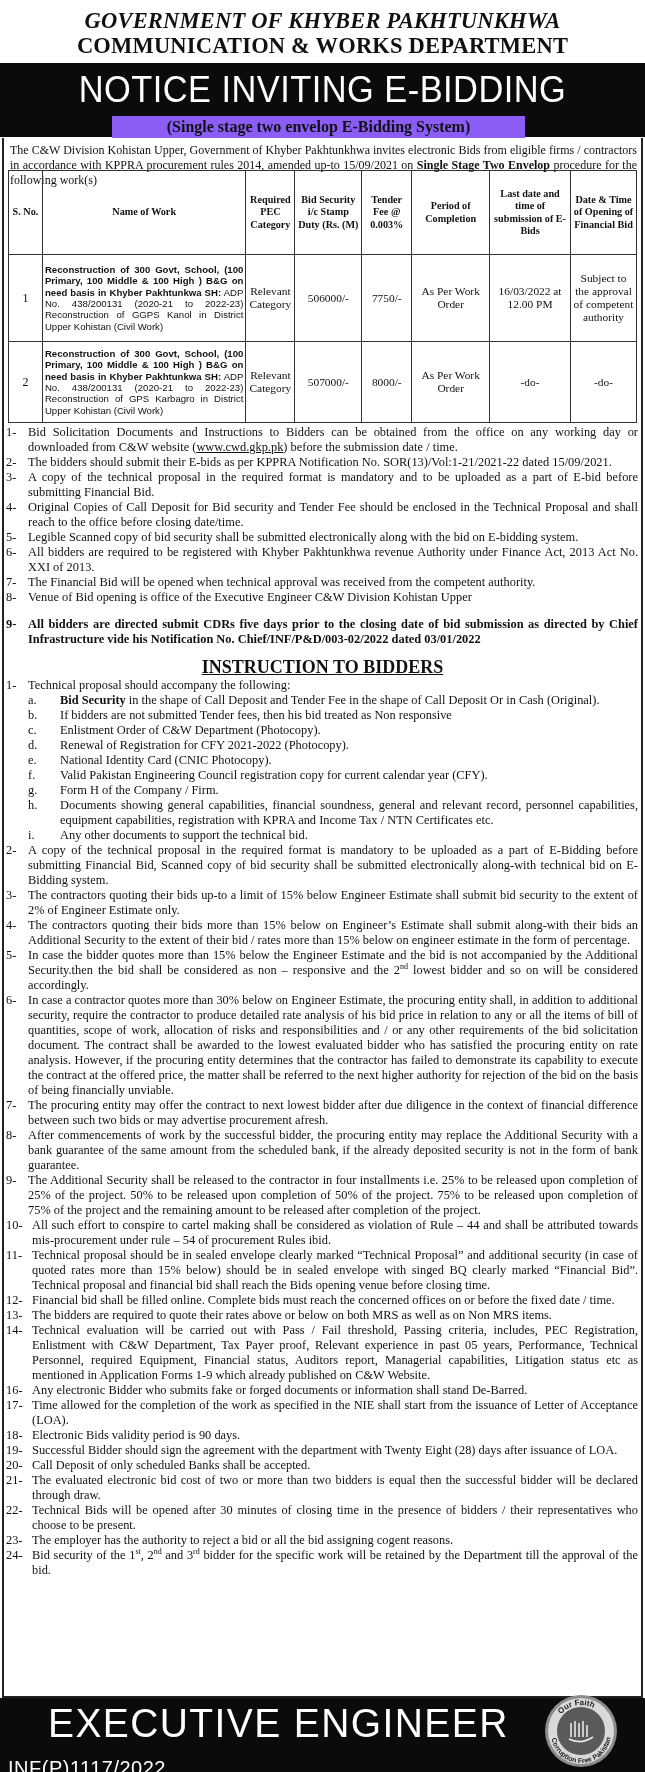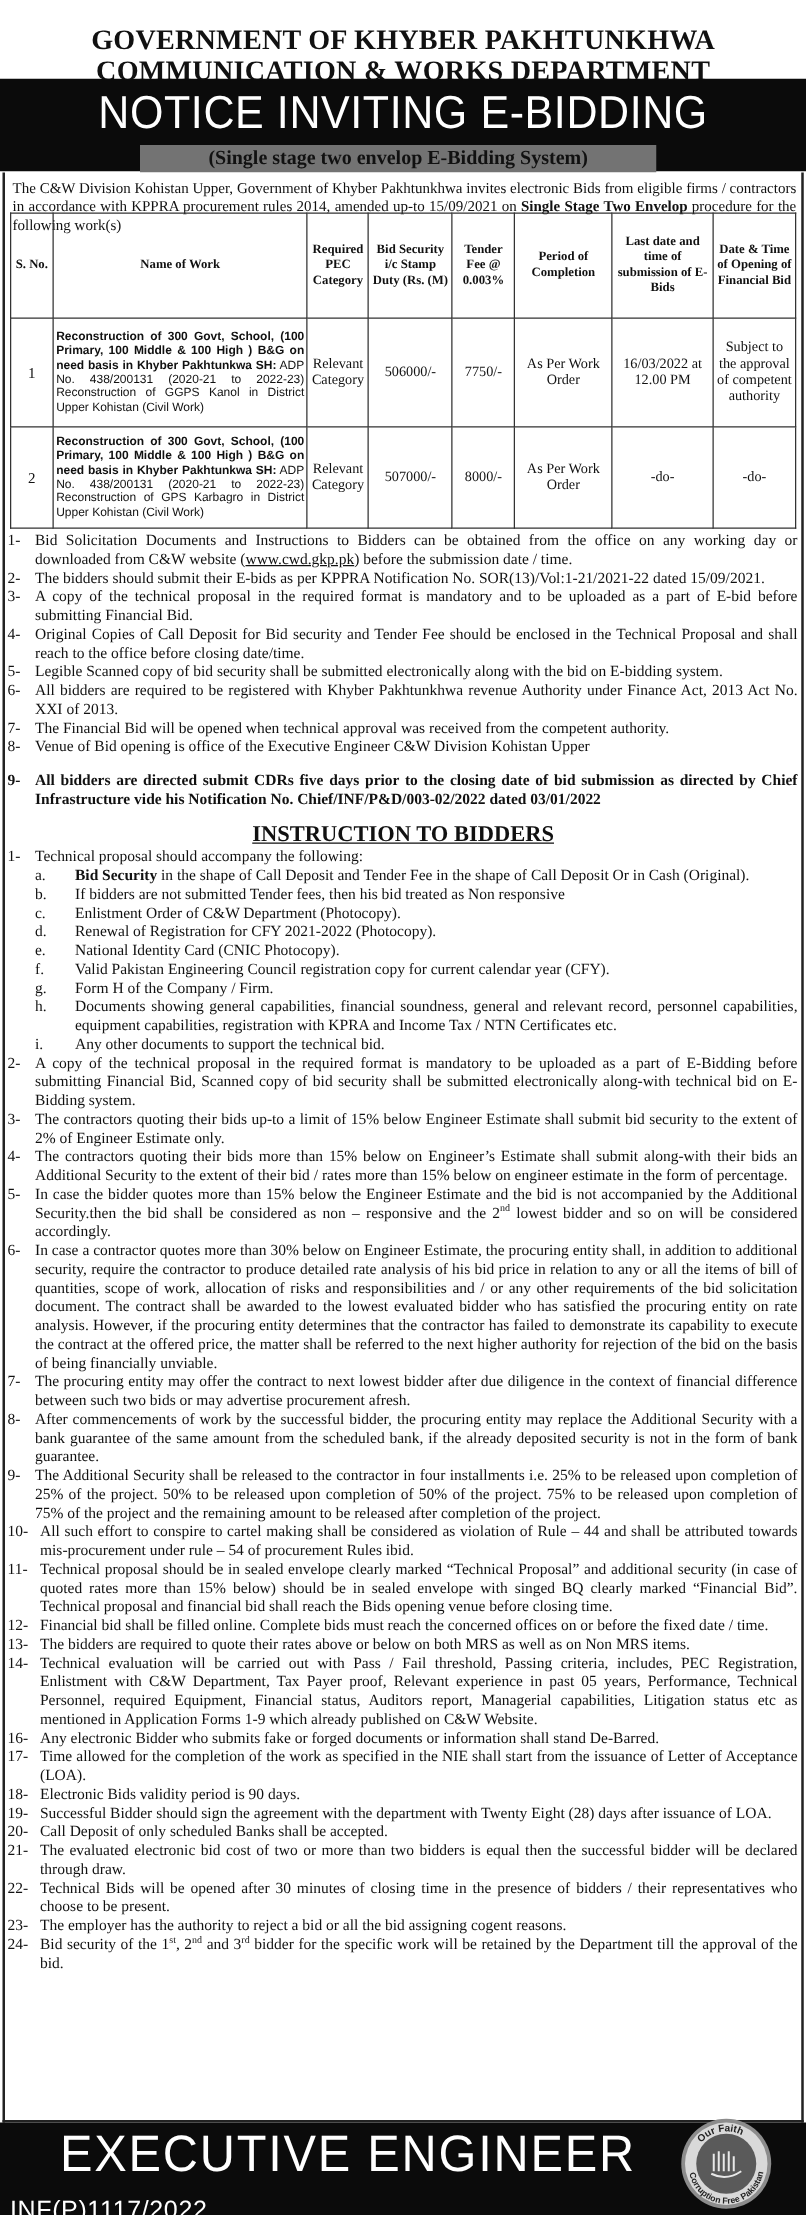--- a/index.html
+++ b/index.html
@@ -1,26 +1,26 @@
 <!DOCTYPE html>
 <html><head>
 <meta charset="utf-8">
 <style>
   * { box-sizing: border-box; margin: 0; padding: 0; }
   html, body { width: 645px; background: #fff; }
   body { font-family: "Liberation Serif", serif; color: #111; position: relative; width: 645px; height: 1772px; overflow: hidden; }
 
   .hdr-white { position: absolute; left: 0; top: 0; width: 645px; height: 63px; background: #fff; text-align: center; }
   .hdr-line { font-family: "Liberation Serif", serif; font-weight: bold; font-size: 22.5px; line-height: 25px; letter-spacing: 0.2px; color: #111; }
-  .hdr-line.l1 { padding-top: 19px; }
+  .hdr-line.l1 { padding-top: 8px; font-style: italic; }
 
   .black-band { position: absolute; left: 0; top: 63px; width: 645px; height: 74px; background: #0b0b0b; }
   .notice-title { position: absolute; left: 0; top: 63px; width: 645px; text-align: center; color: #fff;
     font-family: "Liberation Sans", sans-serif; font-size: 37px; line-height: 53px; letter-spacing: 0.5px; transform: scaleX(0.93); }
-  .subtitle-box { position: absolute; left: 112px; top: 116px; width: 413px; height: 22px; background: #737373; text-align: center;
+  .subtitle-box { position: absolute; left: 112px; top: 116px; width: 413px; height: 22px; background: #8b5cf6; text-align: center;
     font-weight: bold; font-size: 16px; line-height: 22px; }
 
   .frame { position: absolute; left: 2px; top: 138px; width: 641px; height: 1560px; border: 2px solid #222; border-top: none; background: #fff; }
 
   .intro { position: absolute; left: 10px; top: 143px; width: 627px; font-size: 12px; line-height: 15px; text-align: justify; }
   .intro b { font-weight: bold; }
 
   table.works { position: absolute; left: 8px; top: 170px; width: 629px; border-collapse: collapse; font-size: 11px; }
   table.works th, table.works td { border: 1px solid #333; text-align: center; vertical-align: middle; padding: 1px 2px; }
   table.works th { font-weight: bold; font-size: 10.2px; line-height: 12.5px; height: 84px; }

